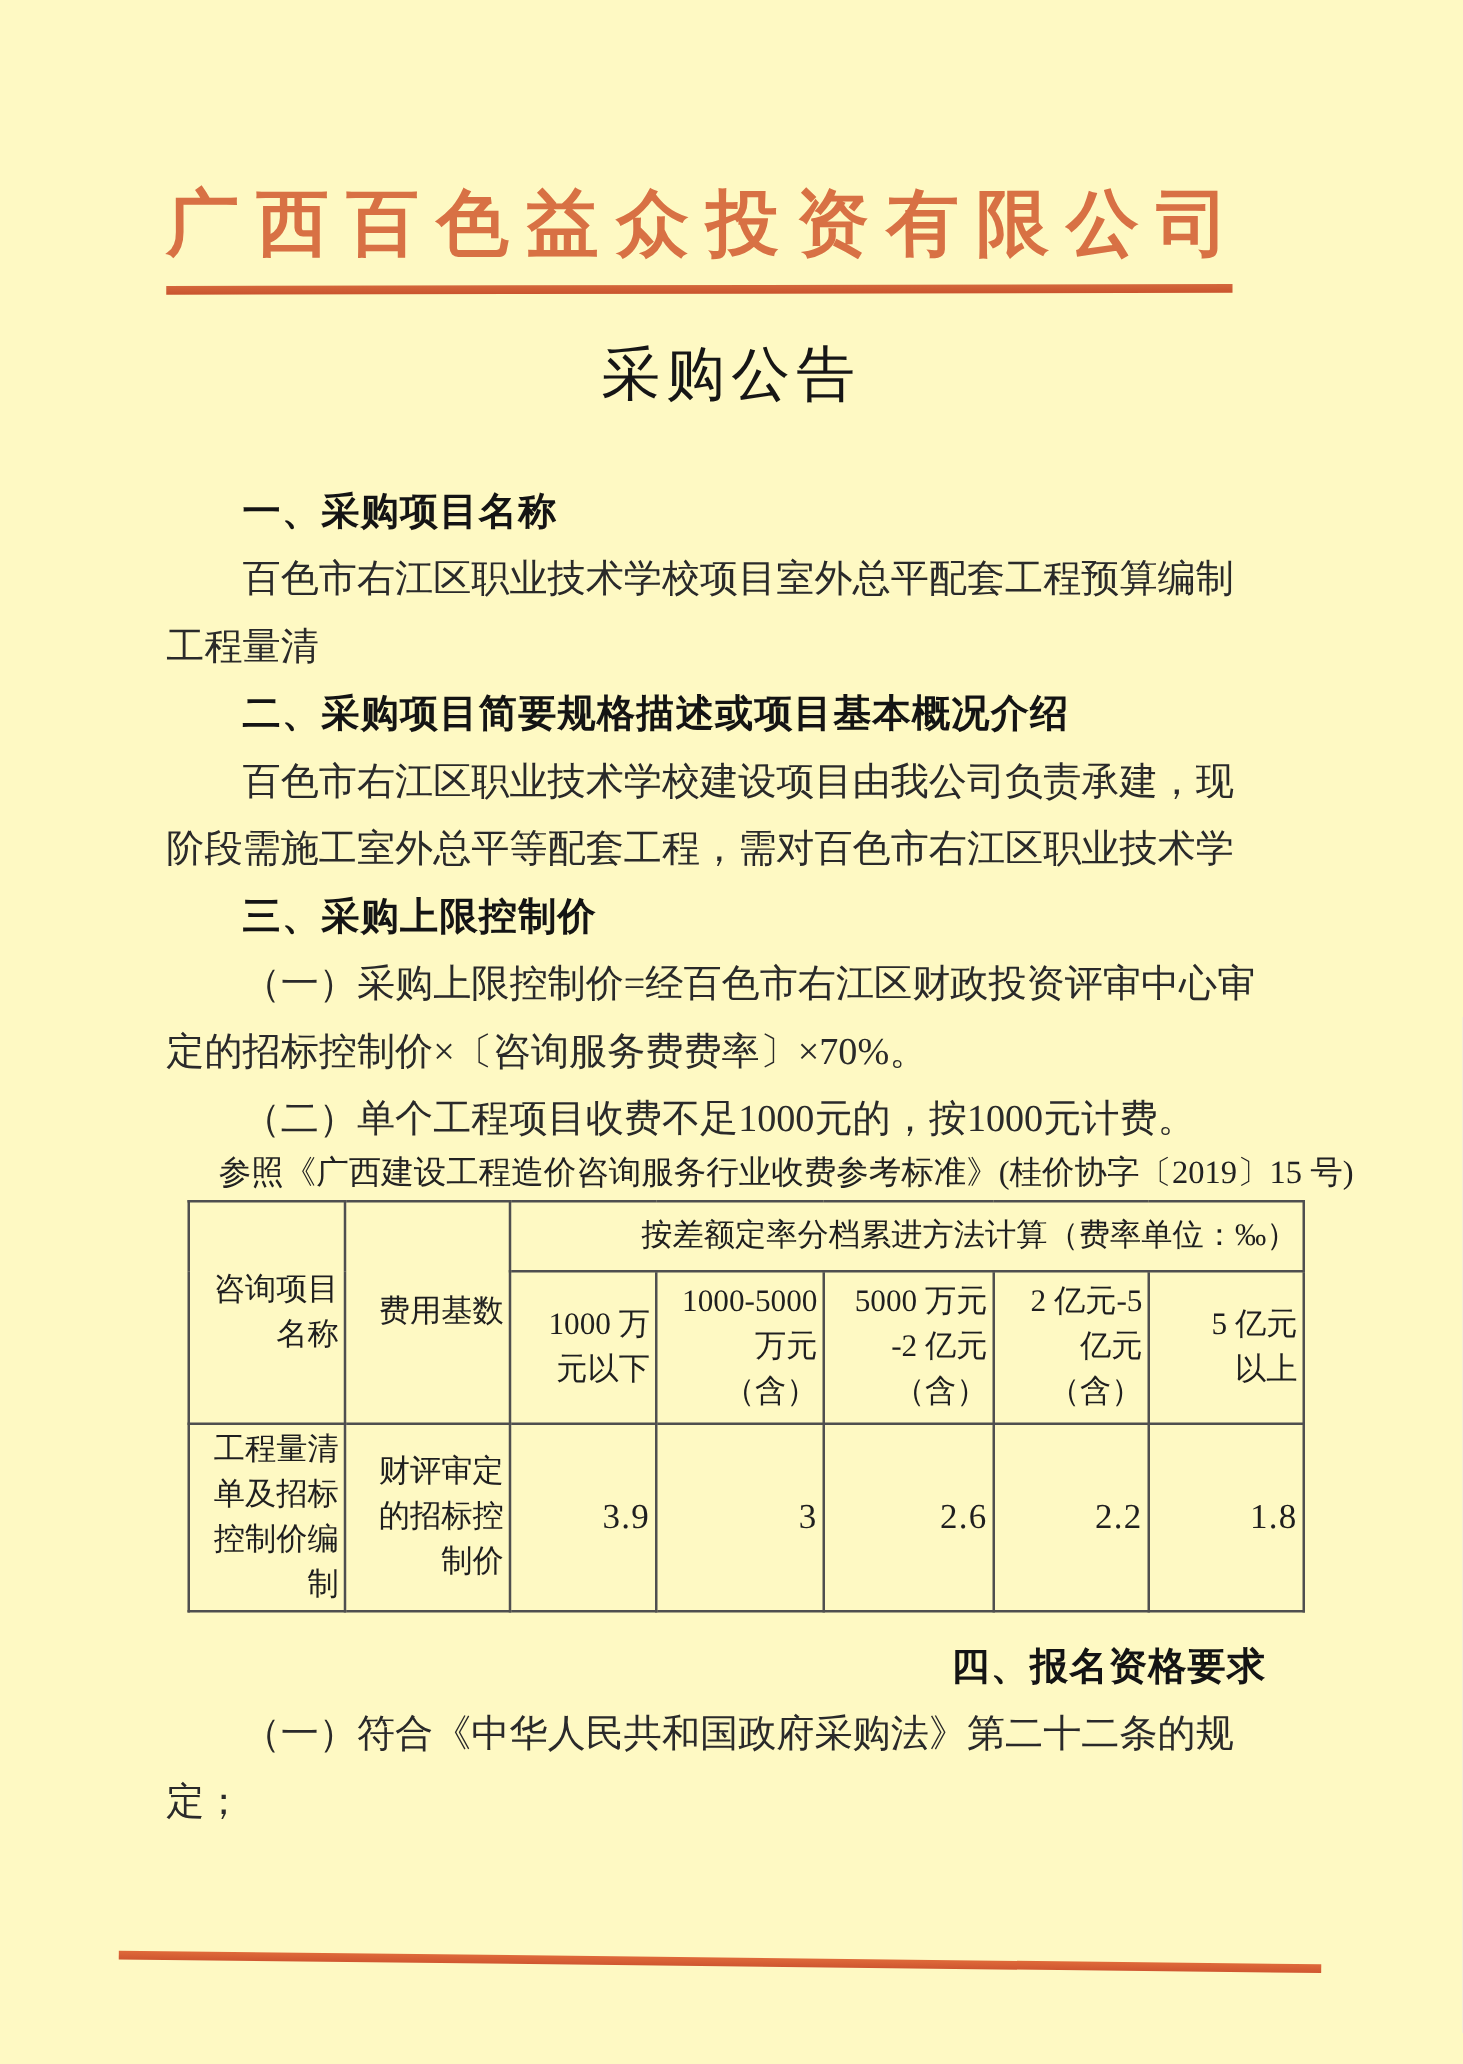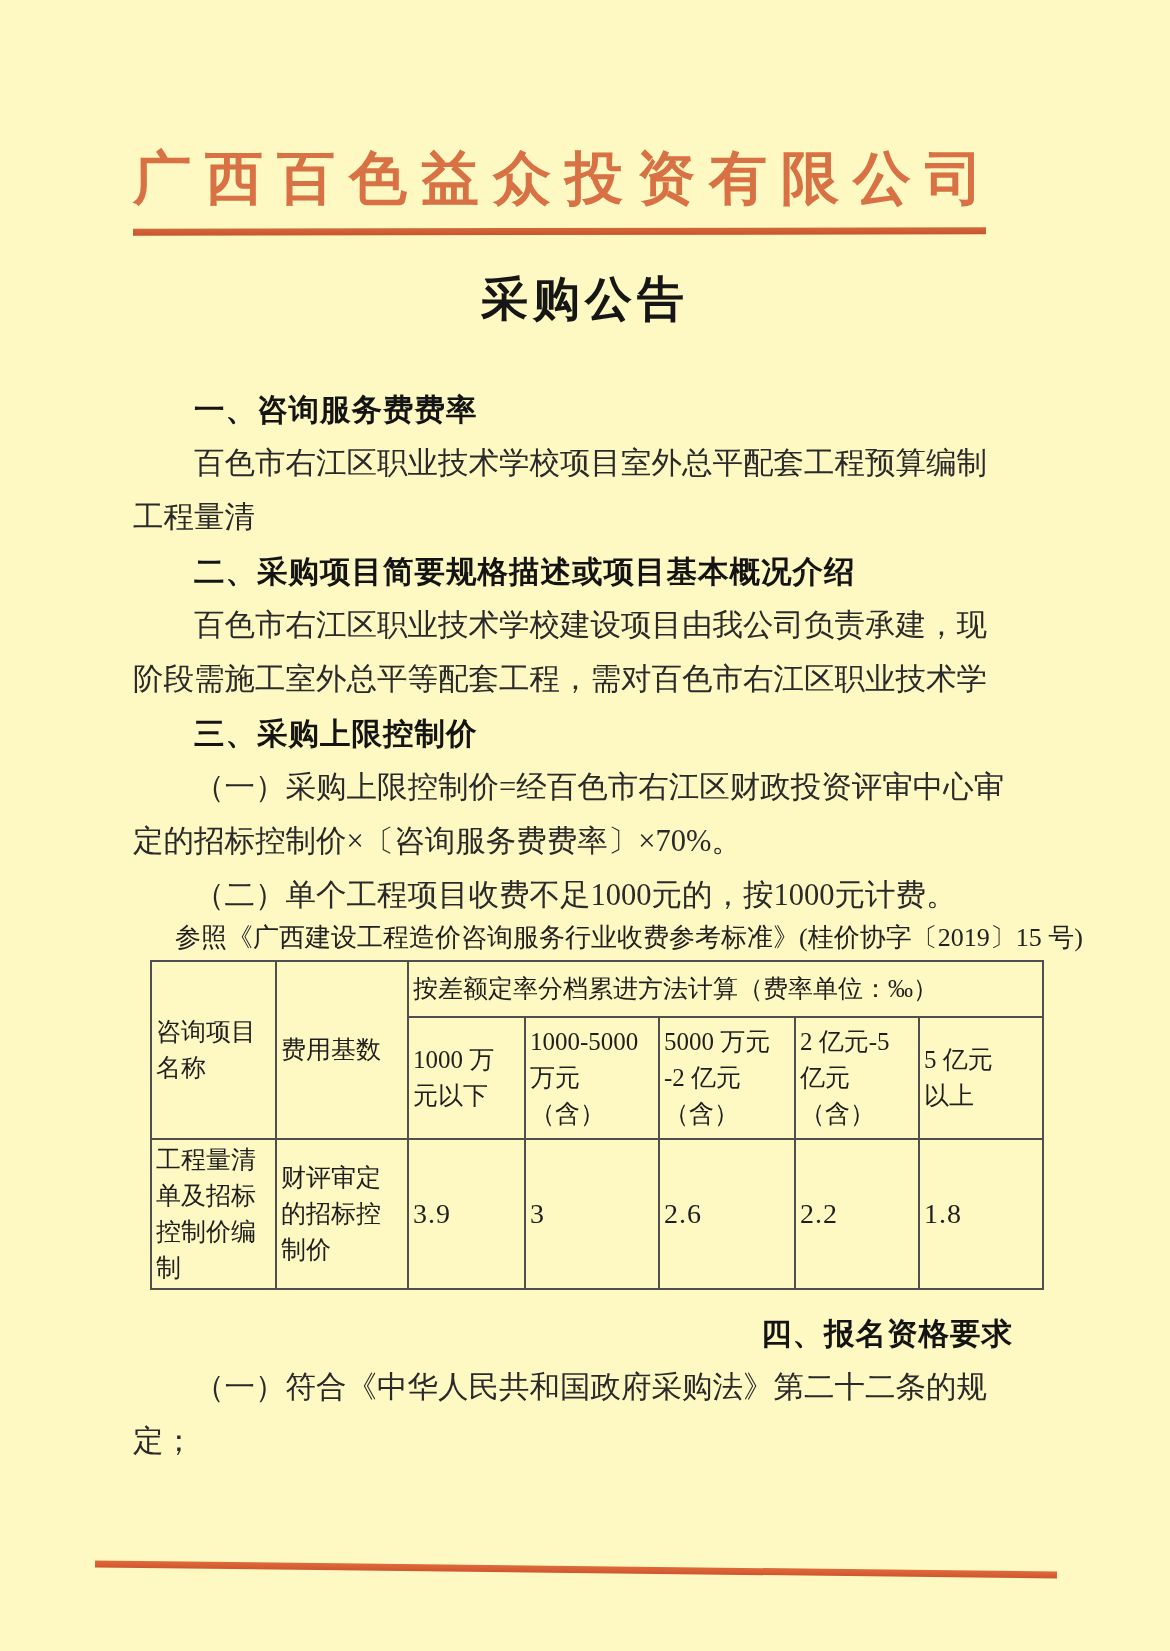--- a/index.html
+++ b/index.html
@@ -22,21 +22,21 @@
     white-space:nowrap;letter-spacing:14px;
   }
   .letterhead-rule{
     position:absolute;left:133px;top:228px;width:853px;height:7px;
     background:linear-gradient(180deg,#d4683c 0%,#c9542e 100%);
     transform:rotate(-0.1deg);
   }
   
   .doc-title{
     position:absolute;left:0;top:268px;width:1170px;
-    text-align:center;font-size:47px;font-weight:700;color:#161616;
+    text-align:center;font-size:47px;font-weight:400;color:#161616;
     letter-spacing:5px;
     font-family:"Liberation Serif","DejaVu Serif",serif;
   }
   
   .body-col{
     position:absolute;left:133px;top:382px;width:880px;
     font-size:30.5px;
   }
   .tline{line-height:54px;white-space:nowrap;}
   .indent{text-indent:61px;}
@@ -51,21 +51,21 @@
   }
   
   table.fee{
     margin-top:6px;margin-left:17px;
     border-collapse:collapse;table-layout:fixed;
     width:892px;
     font-size:25px;color:#1f1f1f;
   }
   table.fee td{
     border:2px solid #4f4f4f;
-    text-align:left;vertical-align:middle;
+    text-align:right;vertical-align:middle;
     white-space:pre-line;
     line-height:36px;
     padding:2px 4px;
     overflow:hidden;
   }
   td.merged-head{height:50px;line-height:30px;}
   tr.tier-row td{height:116px;}
   tr.data-row td{height:126px;}
   td.rate{font-size:28px;letter-spacing:1px;}
   
@@ -82,21 +82,21 @@
 
 <div class="page">
 
   <div class="letterhead">广西百色益众投资有限公司</div>
   <div class="letterhead-rule"></div>
 
   <div class="doc-title">采购公告</div>
 
   <div class="body-col">
 
-    <div class="tline heading indent">一、咨询服务费费率</div>
+    <div class="tline heading indent">一、采购项目名称</div>
     <div class="tline indent">百色市右江区职业技术学校项目室外总平配套工程预算编制</div>
     <div class="tline">工程量清</div>
 
     <div class="tline heading indent">二、采购项目简要规格描述或项目基本概况介绍</div>
     <div class="tline indent">百色市右江区职业技术学校建设项目由我公司负责承建，现</div>
     <div class="tline">阶段需施工室外总平等配套工程，需对百色市右江区职业技术学</div>
 
     <div class="tline heading indent">三、采购上限控制价</div>
     <div class="tline indent">（一）采购上限控制价=经百色市右江区财政投资评审中心审</div>
     <div class="tline">定的招标控制价×〔咨询服务费费率〕×70%。</div>

